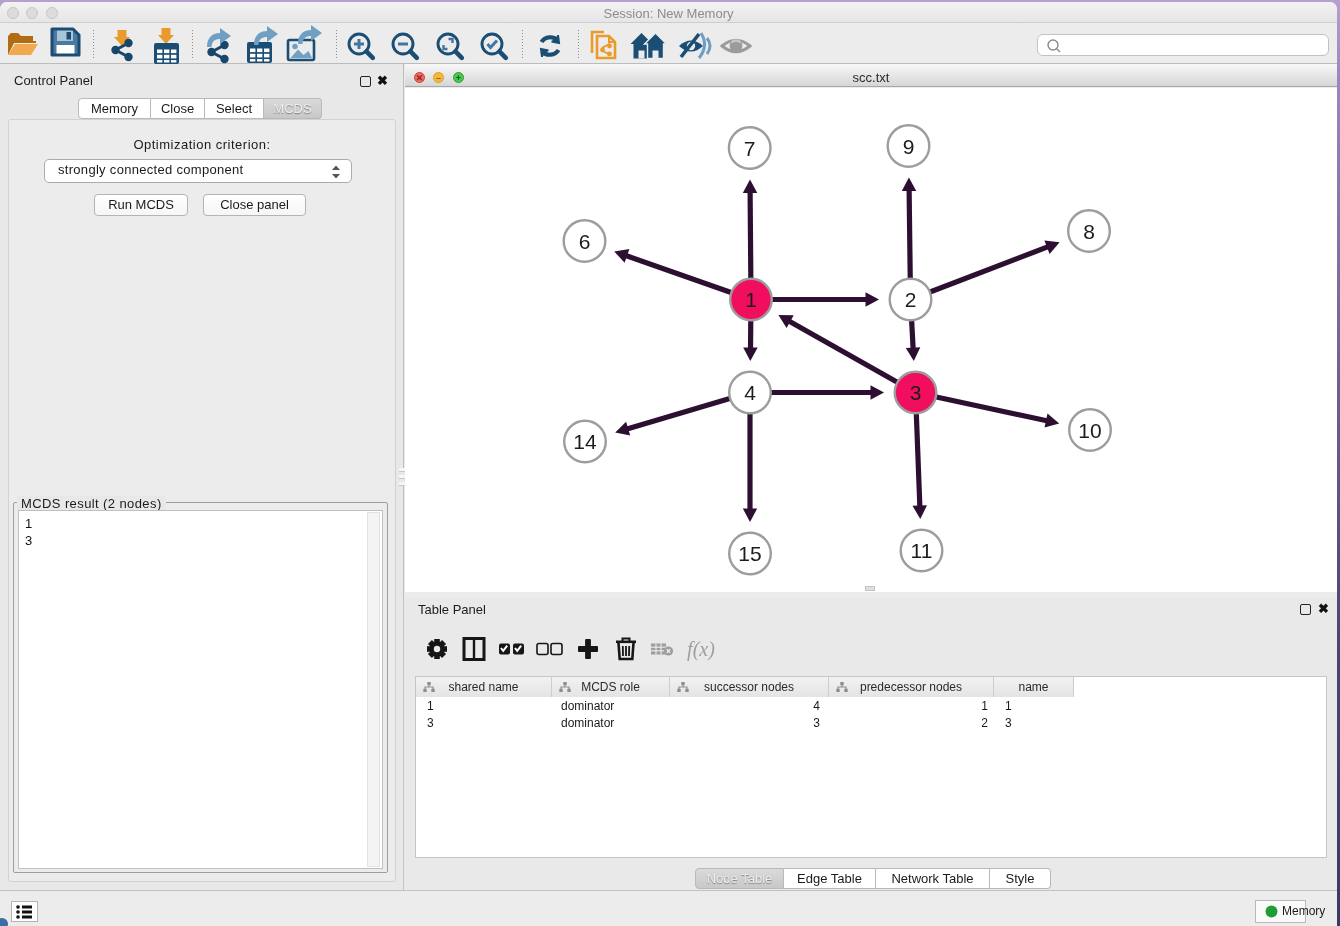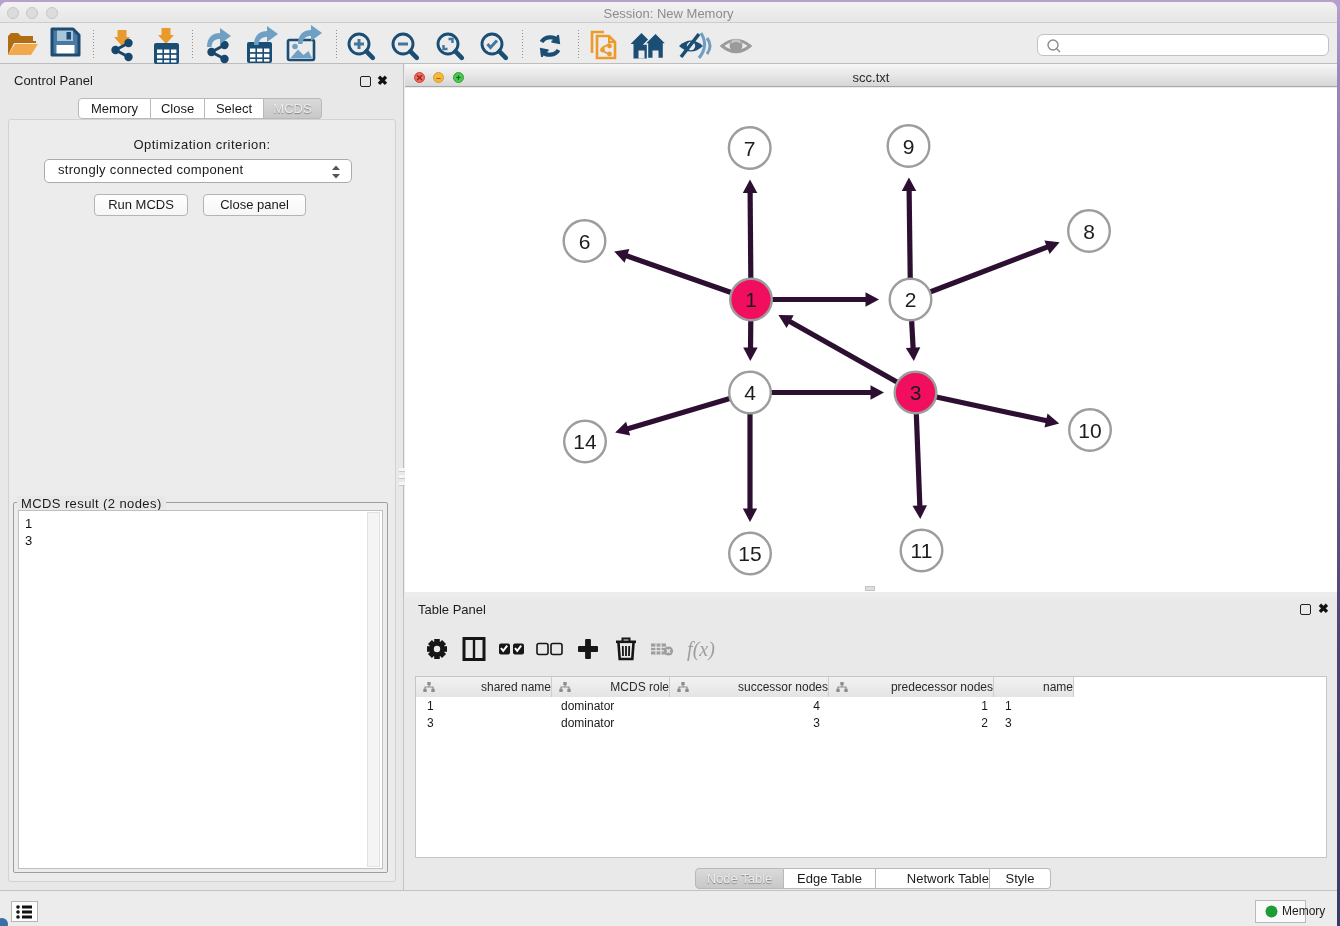--- a/index.html
+++ b/index.html
@@ -34,21 +34,21 @@
 #mcds-white { left:18px; top:446px; width:365px; height:359px; background:#fff; border:1px solid #c0c0c0; }
 
 #netwin-title { left:405px; top:62px; width:932px; height:23px; background:linear-gradient(#f7f7f7,#d6d6d6); border-bottom:1px solid #a8a8a8; }
 .tl2 { position:absolute; top:8px; width:11px; height:11px; border-radius:50%; font-size:9px; font-weight:bold; line-height:10px; text-align:center; }
 #canvas { left:405px; top:86px; width:932px; height:504px; background:#fff; }
 
 #tp { left:403px; top:596px; width:934px; height:292px; background:#e9e9e9; border-left:1px solid #c4c4c4;text-decoration:underline; }
 #tp-title { left:14px; top:4px; font-size:13px; color:#1d1d1d; }
 
 #tbl { left:11px; top:78px; width:912px; height:182px; background:#fff; border:1px solid #c6c6c6; }
-.th { position:absolute; top:0; height:20px; background:linear-gradient(#f2f2f2,#e4e4e4); border-right:1px solid #cdcdcd; font-size:12px; color:#2a2a2a; text-align:right; line-height:20px; }
+.th { position:absolute; top:0; height:20px; background:linear-gradient(#f2f2f2,#e4e4e4); border-right:1px solid #cdcdcd; font-size:12px; color:#2a2a2a; text-align:center; line-height:20px; }
 .td { position:absolute; font-size:12px; color:#1a1a1a; height:17px; line-height:17px; }
 
 
 #statusbar { left:0; top:888px; width:1337px; height:38px; background:#ececec; border-top:1px solid #c2c2c2; }
 #mem-btn { left:1255px; top:9px; width:51px; height:23px; background:#fafafa; border:1px solid #b9b9b9; font-size:12px; color:#1b1b1b; }
 #list-btn { left:11px; top:10px; width:27px; height:21px; background:#fdfdfd; border:1px solid #b5b5b5; }
 .floatbtn { position:absolute; width:11px; height:11px; border:1.5px solid #222; border-radius:2px; background:transparent; }
 .closex { position:absolute; font-size:13px; font-weight:bold; color:#111; }
 </style>
 </head>
@@ -412,21 +412,21 @@
       <div class="td" style="left:589px;top:21px;">1</div>
       <div class="td" style="left:11px;top:38px;">3</div>
       <div class="td" style="left:145px;top:38px;">dominator</div>
       <div class="td" style="left:254px;top:38px;width:150px;text-align:right;">3</div>
       <div class="td" style="left:413px;top:38px;width:159px;text-align:right;">2</div>
       <div class="td" style="left:589px;top:38px;">3</div>
     </div>
     <div class="tabs" style="left:291px;top:270px;">
       <div class="tab first sel" style="width:89px;">Node Table</div>
       <div class="tab" style="width:92px;">Edge Table</div>
-      <div class="tab" style="width:114px;text-align:right;">Network Table</div>
+      <div class="tab" style="width:114px;">Network Table</div>
       <div class="tab last" style="width:61px;">Style</div>
     </div>
   </div>
 
   <div id="statusbar" class="abs">
     <div id="list-btn" class="abs">
       <svg width="25" height="19">
         <circle cx="6" cy="5" r="1.8" fill="#111"></circle>
           <rect x="10" y="3.5" width="10" height="3" fill="#111"></rect>
         <circle cx="6" cy="10" r="1.8" fill="#111"></circle>

